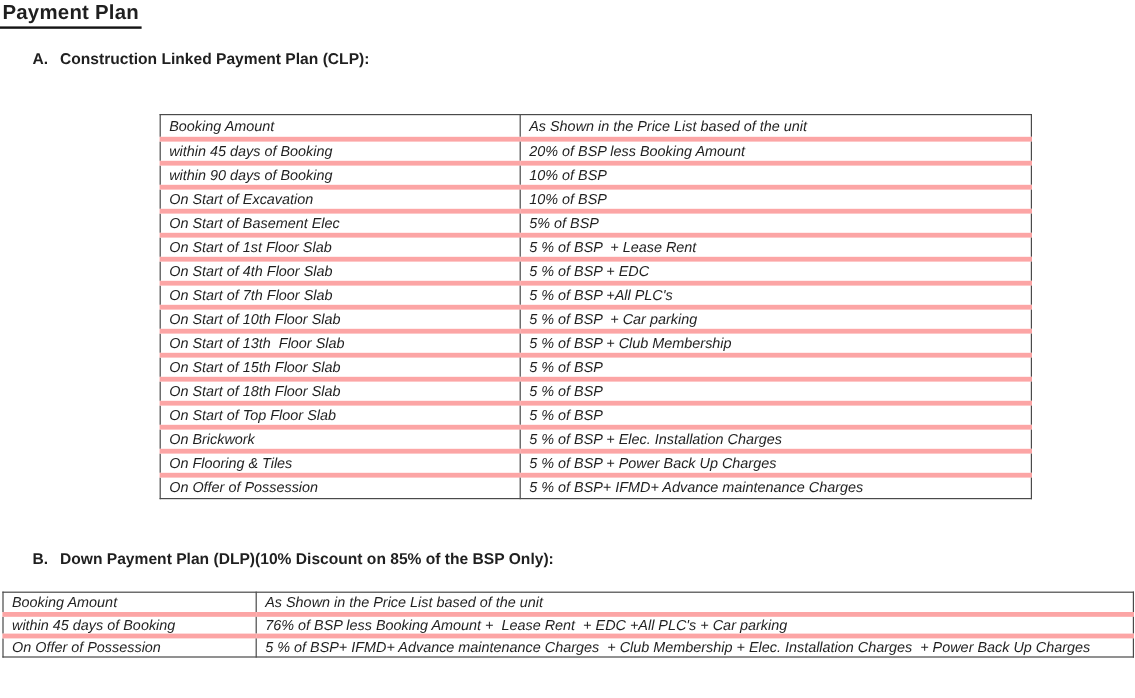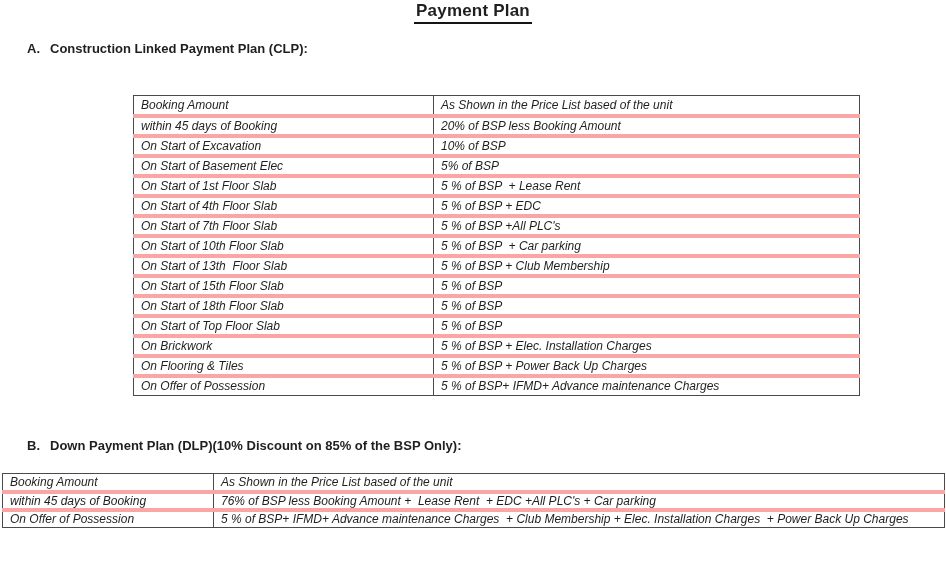--- a/index.html
+++ b/index.html
@@ -8,21 +8,21 @@
     background: #ffffff;
   }
   body {
     width: 946px;
     height: 582px;
     overflow: hidden;
     font-family: "Liberation Sans", "DejaVu Sans", sans-serif;
     color: #1f1f1f;
   }
   .title-wrap {
-    text-align: center;
+    text-align: left;
     padding-top: 1px;
     line-height: 20px;
   }
   .doc-title {
     display: inline-block;
     font-size: 17px;
     font-weight: bold;
     letter-spacing: 0.2px;
     border-bottom: 2px solid #141414;
     padding: 0 2px 1px 2px;
@@ -99,20 +99,24 @@
     <tbody>
       <tr>
         <td class="col-milestone">Booking Amount</td>
         <td class="col-payment">As Shown in the Price List based of the unit</td>
       </tr>
       <tr>
         <td class="col-milestone">within 45 days of Booking</td>
         <td class="col-payment">20% of BSP less Booking Amount</td>
       </tr>
       <tr>
+        <td class="col-milestone">within 90 days of Booking</td>
+        <td class="col-payment">10% of BSP</td>
+      </tr>
+      <tr>
         <td class="col-milestone">On Start of Excavation</td>
         <td class="col-payment">10% of BSP</td>
       </tr>
       <tr>
         <td class="col-milestone">On Start of Basement Elec</td>
         <td class="col-payment">5% of BSP</td>
       </tr>
       <tr>
         <td class="col-milestone">On Start of 1st Floor Slab</td>
         <td class="col-payment">5 % of BSP  + Lease Rent</td>

